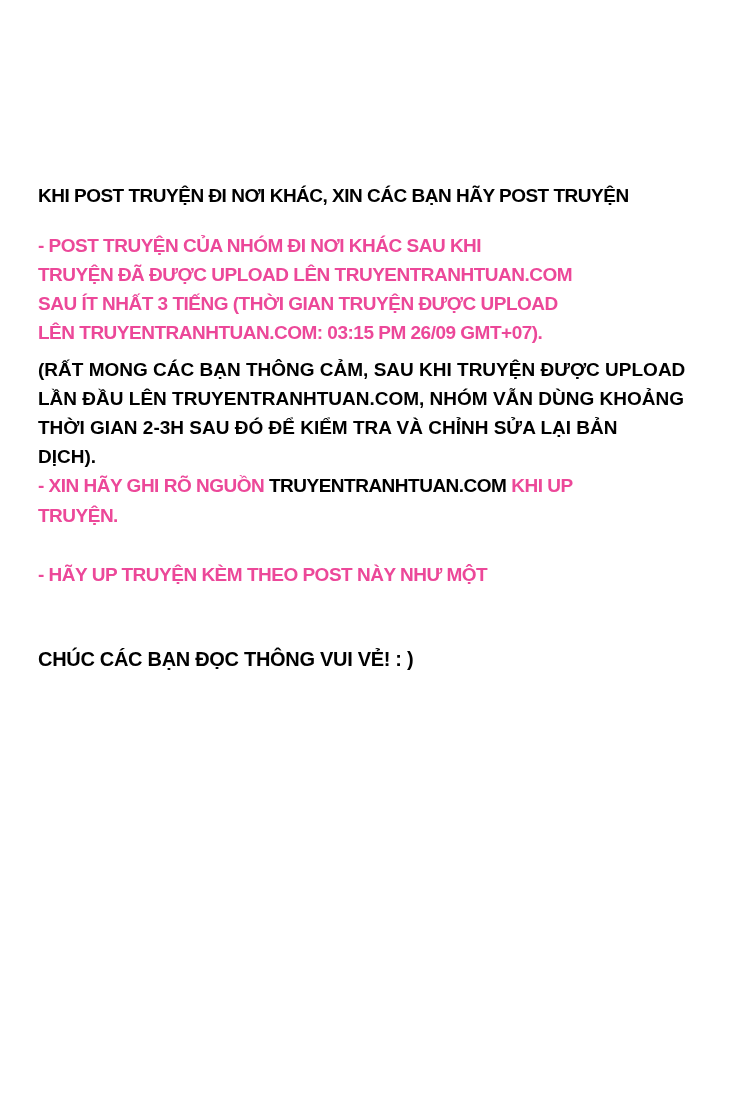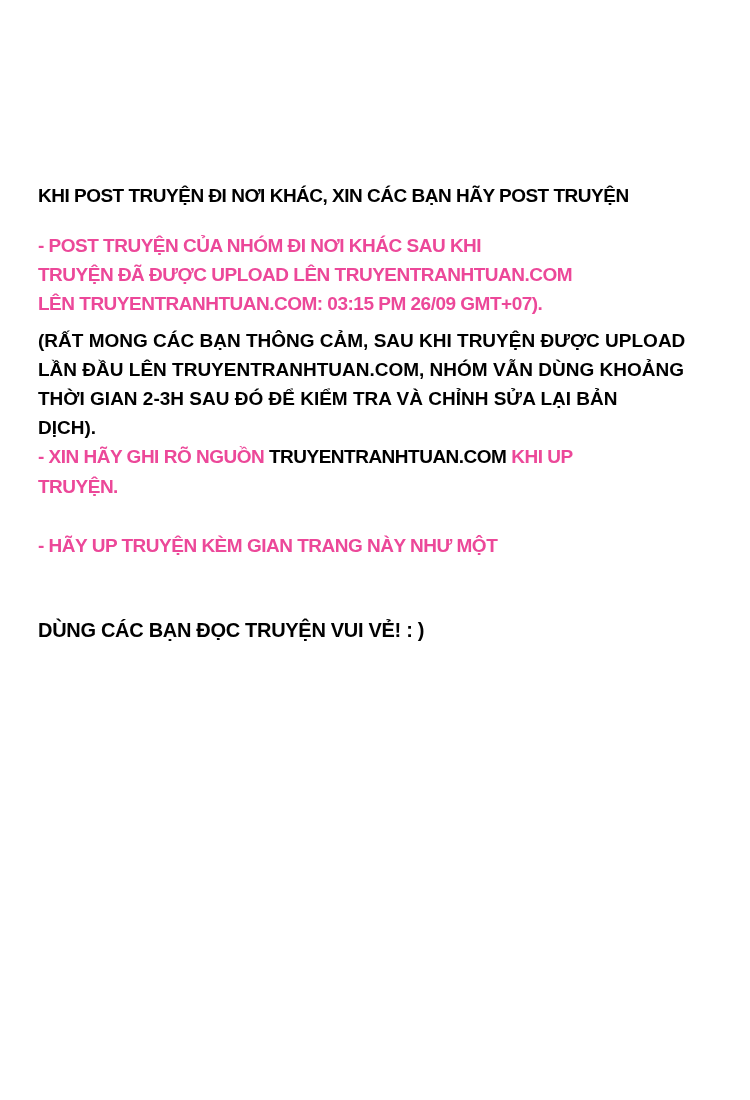--- a/index.html
+++ b/index.html
@@ -45,34 +45,35 @@
 
 <div class="page">
 
   <div class="para intro black">
     <div class="line">KHI POST TRUYỆN ĐI NƠI KHÁC, XIN CÁC BẠN HÃY POST TRUYỆN</div>
   </div>
 
   <div class="para rule-delay red">
     <div class="line">- POST TRUYỆN CỦA NHÓM ĐI NƠI KHÁC SAU KHI</div>
     <div class="line">TRUYỆN ĐÃ ĐƯỢC UPLOAD LÊN TRUYENTRANHTUAN.COM</div>
+    <div class="line">SAU ÍT NHẤT 3 TIẾNG (THỜI GIAN TRUYỆN ĐƯỢC UPLOAD</div>
     <div class="line">LÊN TRUYENTRANHTUAN.COM: 03:15 PM 26/09 GMT+07).</div>
   </div>
 
   <div class="para upload-note black">
     <div class="line">(RẤT MONG CÁC BẠN THÔNG CẢM, SAU KHI TRUYỆN ĐƯỢC UPLOAD</div>
     <div class="line">LẦN ĐẦU LÊN TRUYENTRANHTUAN.COM, NHÓM VẪN DÙNG KHOẢNG</div>
     <div class="line">THỜI GIAN 2-3H SAU ĐÓ ĐỂ KIỂM TRA VÀ CHỈNH SỬA LẠI BẢN</div>
     <div class="line">DỊCH).</div>
   </div>
 
   <div class="para rule-source">
     <div class="line"><span class="red">- XIN HÃY GHI RÕ NGUỒN</span> <span class="black">TRUYENTRANHTUAN.COM</span> <span class="red">KHI UP</span></div>
     <div class="line red">TRUYỆN.</div>
   </div>
 
   <div class="para rule-credit red">
-    <div class="line">- HÃY UP TRUYỆN KÈM GIAN TRANG NÀY NHƯ MỘT</div>
+    <div class="line">- HÃY UP TRUYỆN KÈM THEO POST NÀY NHƯ MỘT</div>
   </div>
 
-  <div class="para closing black">DÙNG CÁC BẠN ĐỌC TRUYỆN VUI VẺ! : )</div>
+  <div class="para closing black">CHÚC CÁC BẠN ĐỌC THÔNG VUI VẺ! : )</div>
 
 </div>
 
 </body></html>

